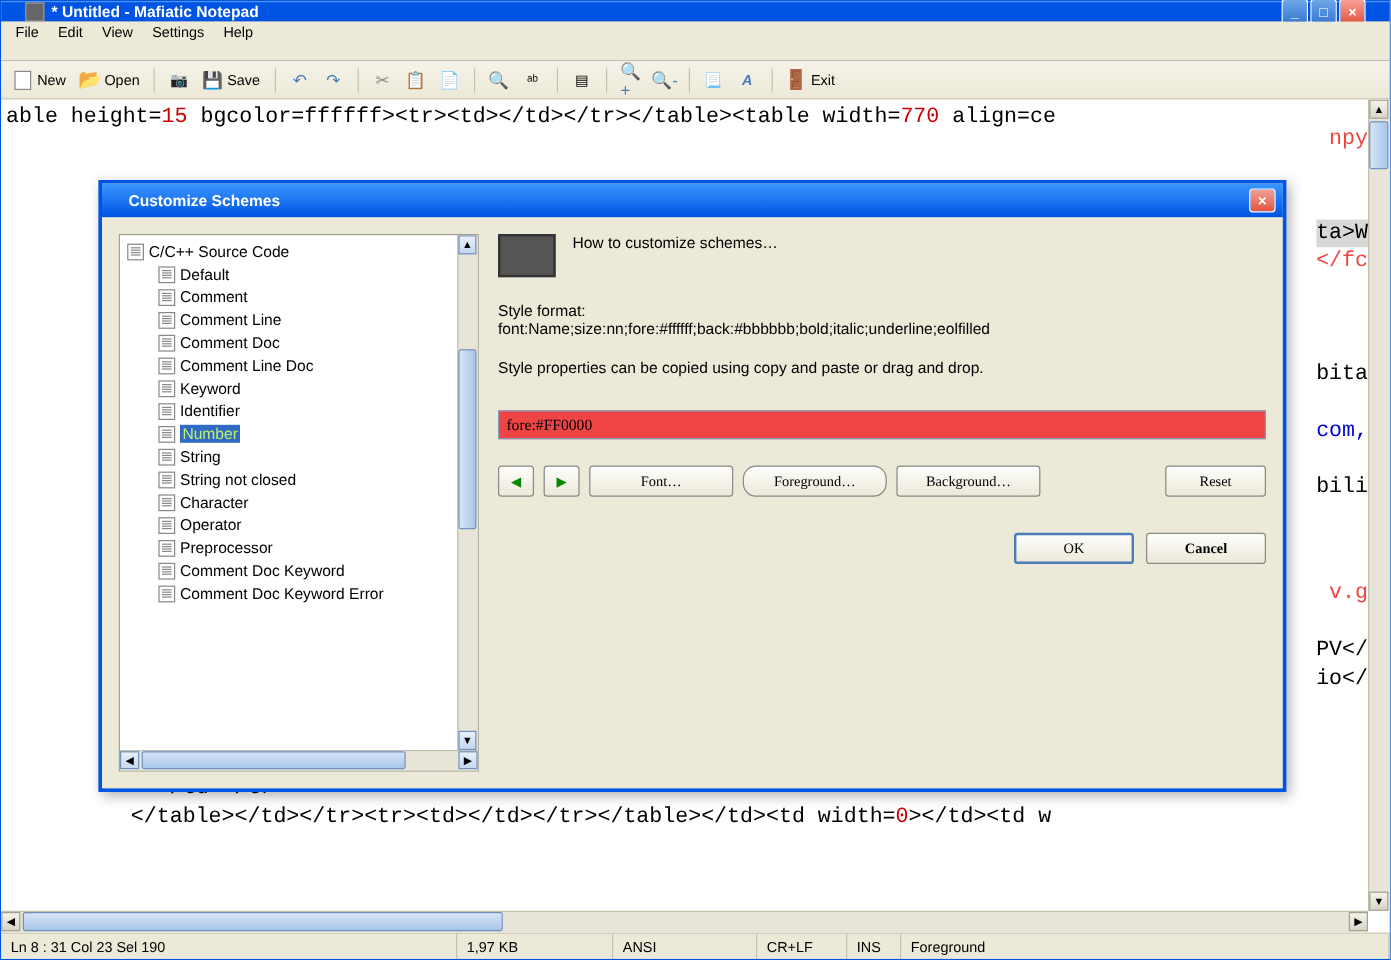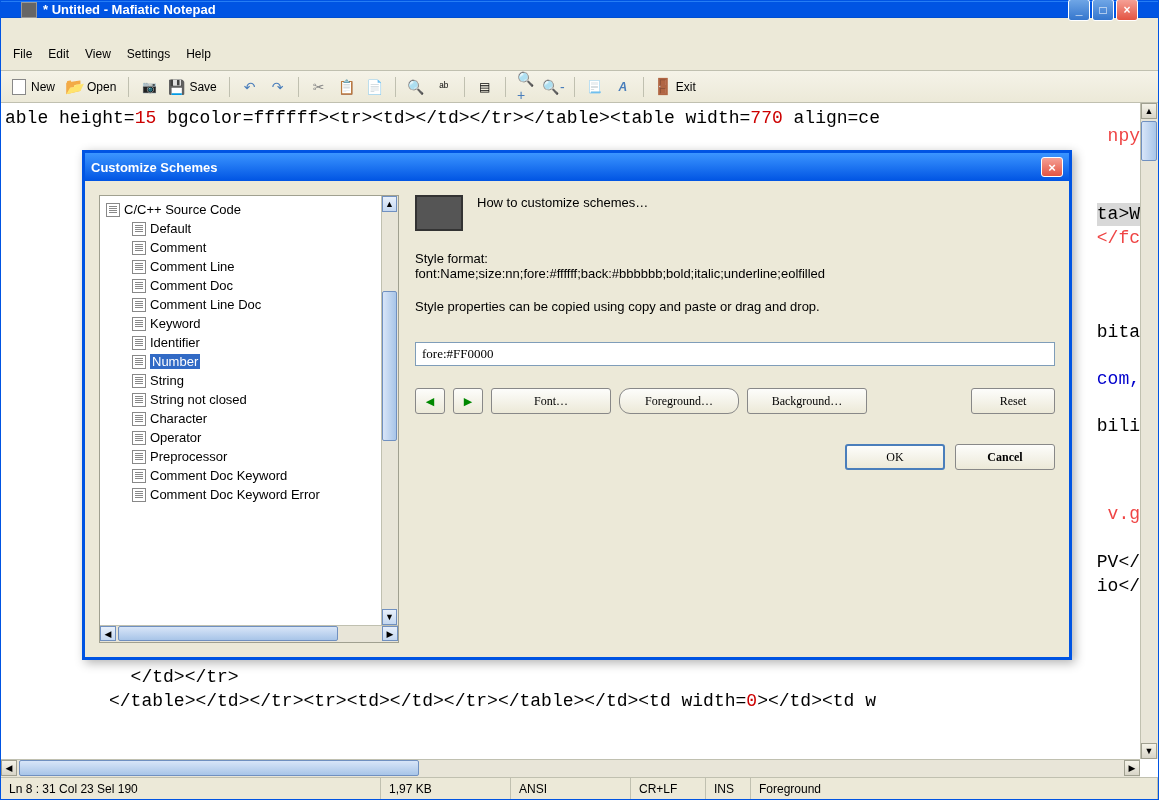--- a/index.html
+++ b/index.html
@@ -9,21 +9,21 @@
 .main-window { width: 1159px; height: 800px; border: 1px solid #0054e3; background: #ece9d8; display: flex; flex-direction: column; }
 .titlebar { height: 17px; background: linear-gradient(to bottom, #3b95ff 0%, #0054e3 8%, #0054e3 92%, #004bc5 100%); display: flex; align-items: center; padding: 0 20px; color: white; font-weight: bold; font-size: 13px; }
 .titlebar .app-icon { width: 16px; height: 16px; background: #666; margin-right: 6px; border: 1px solid #999; }
 .titlebar .title-text { flex: 1; }
 .titlebar .win-btns { display: flex; gap: 2px; }
 .titlebar .win-btn { width: 22px; height: 22px; border: 1px solid #fff; border-radius: 3px; display: flex; align-items: center; justify-content: center; font-weight: bold; font-size: 12px; cursor: default; }
 .win-min { background: linear-gradient(#6fa6e6,#3576cd); }
 .win-max { background: linear-gradient(#6fa6e6,#3576cd); }
 .win-close { background: linear-gradient(#f5a095,#e35442); }
 
-.menubar { height: 33px; background: #ece9d8; border-bottom: 1px solid #c0c0b0; display: flex; align-items: center; padding: 0 4px; gap: 0; font-size: 12px; margin-top: 20px; }
+.menubar { height: 33px; background: #ece9d8; border-bottom: 1px solid #c0c0b0; display: flex; align-items: flex-start; padding: 0 4px; gap: 0; font-size: 12px; }
 .menubar .menu-item { padding: 2px 8px; cursor: default; }
 
 .toolbar { height: 32px; background: linear-gradient(#f5f3e8,#ece9d8); border-bottom: 1px solid #c0c0b0; display: flex; align-items: center; padding: 0 6px; gap: 4px; font-size: 12px; }
 .toolbar .tb-btn { display: flex; align-items: center; gap: 4px; padding: 2px 4px; cursor: default; }
 .toolbar .tb-icon { width: 16px; height: 16px; display: inline-flex; align-items: center; justify-content: center; }
 .toolbar .sep { width: 1px; height: 20px; background: #c0c0b0; margin: 0 4px; }
 
 .editor-area { flex: 1; position: relative; background: white; overflow: hidden; }
 .editor-content { font-family: 'Courier New', monospace; font-size: 18px; padding: 4px; white-space: pre; line-height: 1.3; position: absolute; top:0; left:0; right:18px; bottom:18px; overflow:hidden; }
 .editor-content .num { color: #cc0000; }
@@ -42,49 +42,49 @@
 .hscroll .left { position:absolute; left:0; }
 .hscroll .right { position:absolute; right:0; }
 .hscroll .thumb { position:absolute; left:18px; height:16px; width:400px; background:linear-gradient(#d8e5f8,#a8c5e8); border:1px solid #7090c0; border-radius:2px; }
 
 .statusbar { height: 22px; background: #ece9d8; border-top: 1px solid #c0c0b0; display: flex; align-items: center; font-size: 12px; text-align: right; }
 .statusbar .cell { padding: 0 8px; border-right: 1px solid #c0c0b0; height: 100%; display: flex; align-items: center; }
 
 
 .dialog { position: absolute; left: 82px; top: 150px; width: 990px; height: 510px; border: 3px solid #0054e3; background: #ece9d8; box-shadow: 3px 3px 10px rgba(0,0,0,0.3); display: flex; flex-direction: column; }
 .dialog .dlg-title { height: 28px; background: linear-gradient(to bottom,#3b95ff,#0054e3); color: white; font-weight: bold; font-size: 13px; display: flex; align-items: center; padding: 0 6px; }
-.dialog .dlg-title .txt { flex: 1; }
+.dialog .dlg-title .txt { flex: 1; margin-left: 16px; }
 .dialog .dlg-close { width: 22px; height: 20px; background: linear-gradient(#f5a095,#e35442); border: 1px solid white; border-radius: 3px; display:flex; align-items:center; justify-content:center; font-weight:bold; cursor:default; }
 .dialog .dlg-body { flex: 1; display: flex; padding: 14px; gap: 16px; }
 
 .tree-panel { width: 300px; border: 1px solid #a0a090; background: white; display:flex; flex-direction:column; }
 .tree-list { flex:1; overflow:hidden; position:relative; padding: 4px 0; font-size: 13px; }
 .tree-item { display:flex; align-items:center; padding: 2px 6px; cursor:default; gap: 4px; }
 .tree-item.root { padding-left: 6px; }
 .tree-item.child { padding-left: 32px; }
 .tree-item .doc-icon { width:14px; height:14px; border:1px solid #888; background:white; position:relative; }
 .tree-item .doc-icon::before { content:''; position:absolute; top:2px; left:2px; right:2px; height:1px; background:#888; box-shadow: 0 2px 0 #888, 0 4px 0 #888, 0 6px 0 #888; }
-.tree-item.selected .label { background: #316ac5; color: #ffffff; padding: 0 2px; text-align: center; }
+.tree-item.selected .label { background: #316ac5; color: #bef264; padding: 0 2px; text-align: center; }
 .tree-vscroll { width:17px; background:#e8e5d8; border-left:1px solid #c0c0b0; position:absolute; right:0; top:0; bottom:0; }
 .tree-vscroll .arrow { width:15px; height:16px; background:linear-gradient(#e8f0fb,#c5d8f0); border:1px solid #7090c0; display:flex; align-items:center; justify-content:center; font-size:9px; }
 .tree-vscroll .up { position:absolute; top:0; }
 .tree-vscroll .down { position:absolute; bottom:0; }
 .tree-vscroll .thumb { position:absolute; top:95px; width:15px; height:150px; background:linear-gradient(to right,#d8e5f8,#a8c5e8); border:1px solid #7090c0; border-radius:2px; }
 .tree-hscroll { height:17px; background:#e8e5d8; border-top:1px solid #c0c0b0; position:relative; }
 .tree-hscroll .arrow { width:16px; height:15px; background:linear-gradient(#e8f0fb,#c5d8f0); border:1px solid #7090c0; display:flex; align-items:center; justify-content:center; font-size:9px; position:absolute; }
 .tree-hscroll .left { left:0; }
 .tree-hscroll .right { right:0; }
 .tree-hscroll .thumb { position:absolute; left:18px; height:15px; width:220px; background:linear-gradient(#d8e5f8,#a8c5e8); border:1px solid #7090c0; border-radius:2px; }
 
 .right-panel { flex: 1; display: flex; flex-direction: column; font-size: 13px; }
 .help-row { display: flex; gap: 14px; margin-bottom: 20px; }
 .help-icon { width: 48px; height: 36px; background: #555; border: 2px solid #333; }
 .help-text { flex:1; }
 .info-line { margin-bottom: 18px; }
-.style-input { width: 100%; height: 24px; border: 1px solid #7f9db9; padding: 2px 6px; font-size: 13px; font-family: Tahoma; background:#ffffff; margin-top: 10px; }
+.style-input { width: 100%; height: 24px; border: 1px solid #7f9db9; padding: 2px 6px; font-size: 13px; font-family: Tahoma; background:#ef4444; margin-top: 10px; }
 .btn-row { display: flex; gap: 8px; margin-top: 22px; align-items: center; }
 .btn-row .spacer { flex:1; }
 .xp-btn { height: 26px; padding: 0 16px; background: linear-gradient(#fdfdfb,#ece9d8); border: 1px solid #888; border-radius: 3px; font-size: 12px; cursor: default; font-family: Tahoma; }
 .xp-btn.default { border: 2px solid #4a7ebb; padding: 0 15px; }
 .nav-btn { width: 30px; height: 26px; background: linear-gradient(#fdfdfb,#ece9d8); border: 1px solid #888; border-radius: 3px; display:flex; align-items:center; justify-content:center; color:#080; font-size:11px; cursor:default; }
 .bottom-row { display:flex; justify-content:flex-end; gap:10px; margin-top: 30px; }
 
 
 .ic-new { color:#fff; background:#fff; border:1px solid #888; width:14px; height:16px; }
 .ic-open { color:#e8a030; font-size:16px; }

